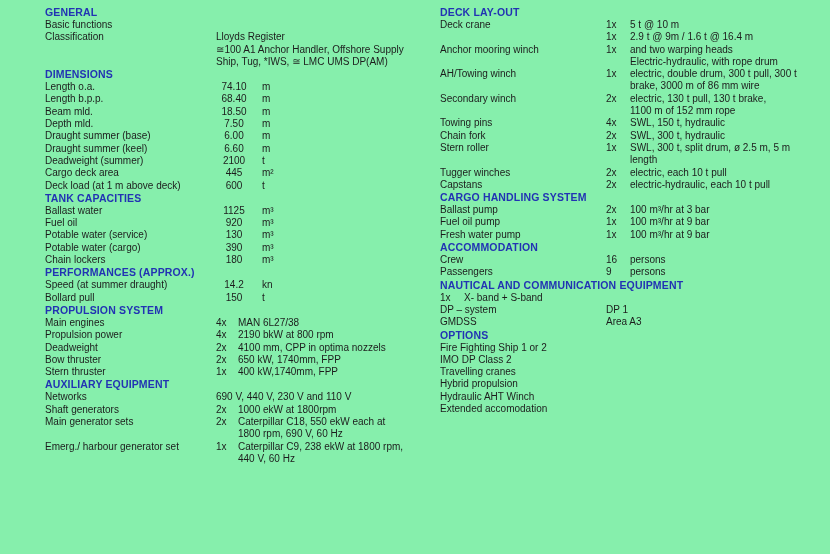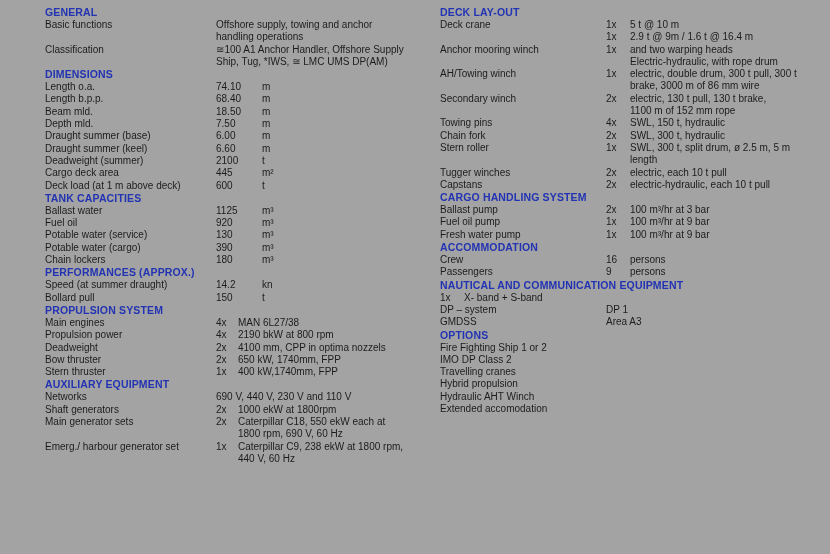--- a/index.html
+++ b/index.html
@@ -1,55 +1,52 @@
 <!DOCTYPE html>
 <html><head>
 <meta charset="utf-8">
 <style>
   html,body{margin:0;padding:0;background:#ffffff;}
   .page{
-    position:relative;width:830px;height:554px;background:#a3a3a3;overflow:hidden;
+    position:relative;width:830px;height:554px;background:#86efac;overflow:hidden;
     font-family:"Liberation Sans",sans-serif;font-size:10px;color:#1c1c1c;
   }
   .col{position:absolute;top:6px;}
   #col-left{left:45px;width:385px;}
   #col-right{left:440px;width:388px;}
   .section:not(:first-child){}
   .sec-title{
     color:#2233b3;font-weight:bold;font-size:10.5px;line-height:13px;letter-spacing:.15px;
     white-space:nowrap;
   }
   .row{display:flex;line-height:12.3px;align-items:flex-start;}
   .lbl{flex:0 0 171px;white-space:nowrap;}
   #col-right .lbl{flex:0 0 166px;}
   .qty{flex:0 0 22px;white-space:nowrap;}
   #col-right .qty{flex:0 0 24px;}
-  .num{flex:0 0 36px;text-align:left;white-space:nowrap;}
+  .num{flex:0 0 36px;text-align:center;white-space:nowrap;}
   .unit{padding-left:10px;white-space:nowrap;}
   .lines{flex:1 1 auto;min-width:0;}
   .lines > div{white-space:nowrap;line-height:12.3px;}
   .plain{white-space:nowrap;line-height:12.3px;}
 </style>
 </head>
 <body>
 
 <div class="page">
   <div class="col" id="col-left">
       <div class="section">
         <div class="sec-title">GENERAL</div>
         <div class="row">
           <div class="lbl">Basic functions</div>
-          <div class="lines">
-            <div>Offshore supply, towing and anchor</div>
-            <div>handling operations</div>
-          </div>
         </div>
         <div class="row">
           <div class="lbl">Classification</div>
           <div class="lines">
+            <div>Lloyds Register</div>
             <div>≅100 A1 Anchor Handler, Offshore Supply</div>
             <div>Ship, Tug, *IWS, ≅ LMC UMS DP(AM)</div>
           </div>
         </div>
       </div>
       <div class="section">
         <div class="sec-title">DIMENSIONS</div>
         <div class="row">
           <div class="lbl">Length o.a.</div>
           <div class="num">74.10</div>

